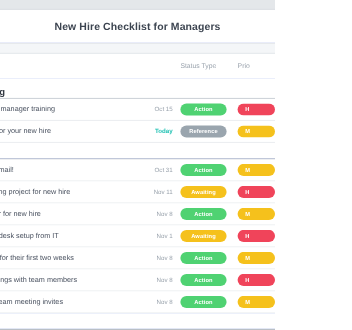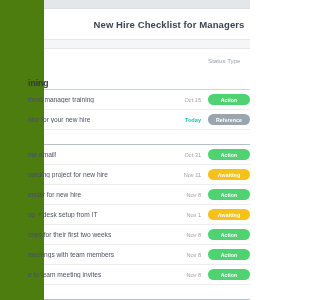--- a/index.html
+++ b/index.html
@@ -13,22 +13,21 @@
     background: #ffffff;
     font-family: "Liberation Sans", sans-serif;
     -webkit-font-smoothing: antialiased;
   }
 
   .app {
     position: relative;
     width: 250px;
     height: 300px;
     overflow: hidden;
-    background: #4d7c0f;
-    padding-left: 44px;
+    background: #1d4ed8;
   }
 
   
   .top-strip {
     height: 8px;
     background: #e4e7ea;
     border-bottom: 1px solid #dcdfe3;
   }
 
   

